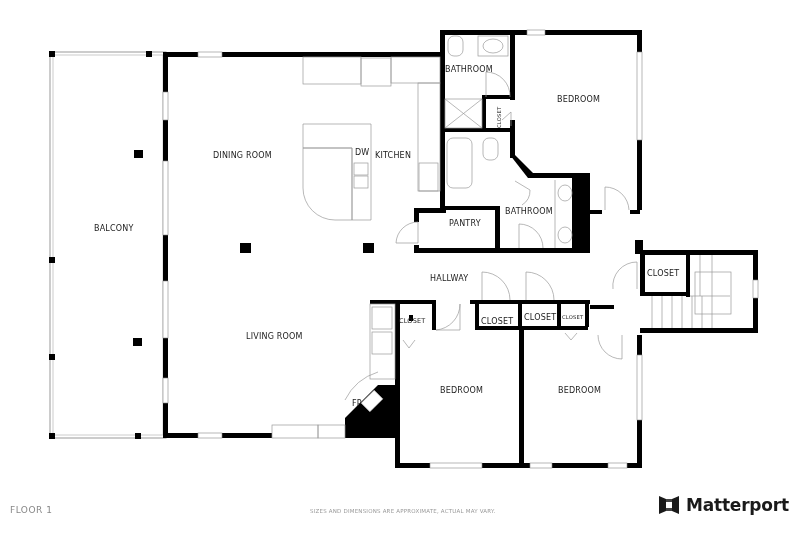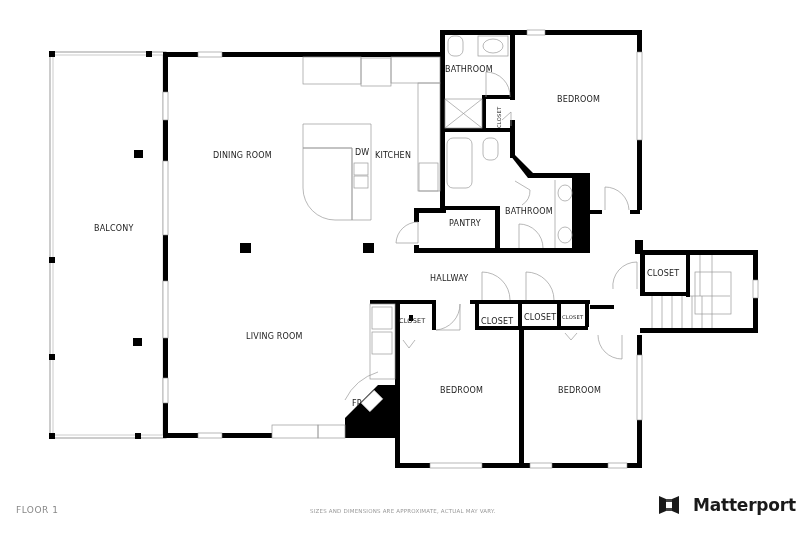--- a/index.html
+++ b/index.html
@@ -1,23 +1,23 @@
 <!DOCTYPE html>
 <html><head>
 <meta charset="utf-8">
 <style>
   html, body { margin:0; padding:0; background:#ffffff; }
   body { width:800px; height:533px; position:relative; overflow:hidden; font-family:"DejaVu Sans", sans-serif; }
   #plan { position:absolute; left:0; top:0; width:800px; height:533px; }
   .lbl { font-family:"DejaVu Sans", sans-serif; font-size:8px; fill:#222; letter-spacing:0.2px; }
   .lbl-sm { font-size:6.5px; }
   .lbl-xs { font-size:5.2px; }
-  .footer-left { position:absolute; left:10px; top:505px; font-size:9px; color:#888; font-family:"DejaVu Sans", sans-serif; letter-spacing:0.5px;margin-left:6px; }
+  .footer-left { position:absolute; left:10px; top:505px; font-size:9px; color:#888; font-family:"DejaVu Sans", sans-serif; letter-spacing:0.5px; }
   .footer-mid { position:absolute; left:310px; top:508px; font-size:5.5px; color:#999; font-family:"DejaVu Sans", sans-serif; letter-spacing:0.2px; }
-  .brand { position:absolute; left:658px; top:494px; display:flex; align-items:center; gap:13px; }
+  .brand { position:absolute; left:658px; top:494px; display:flex; align-items:center; gap:6px; }
   .brand-text { font-family:"DejaVu Sans", sans-serif; font-weight:bold; font-size:17px; color:#1a1a1a; letter-spacing:-0.2px; }
 </style>
 </head>
 <body>
 
 <svg id="plan" viewBox="0 0 800 533" xmlns="http://www.w3.org/2000/svg">
 
   <g fill="none" stroke="#999" stroke-width="1">
     <rect x="50" y="52" width="116" height="386"></rect>
     <rect x="53" y="55" width="110" height="380" stroke="#ccc"></rect>

